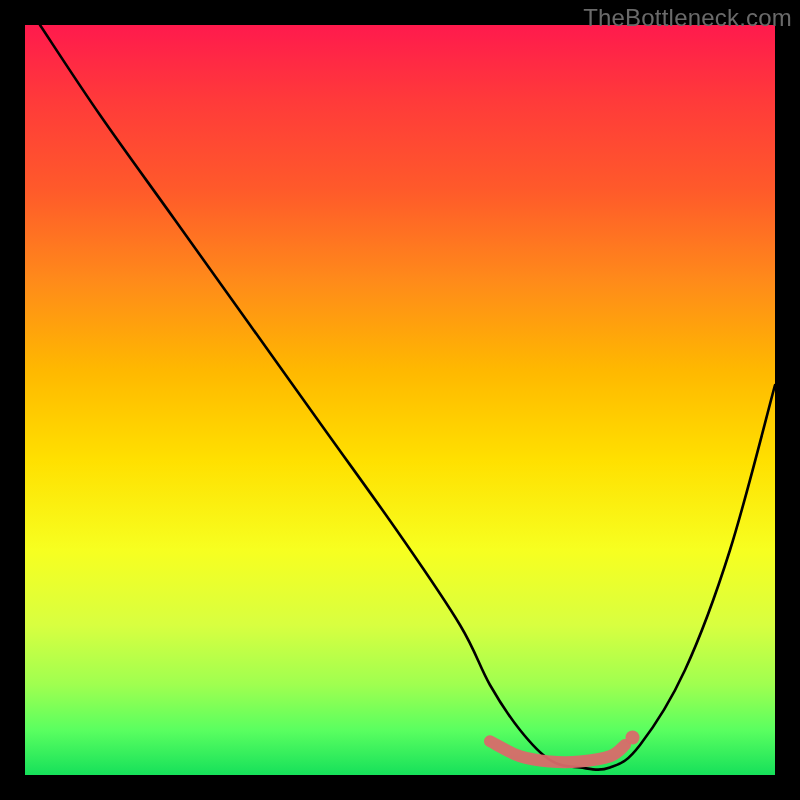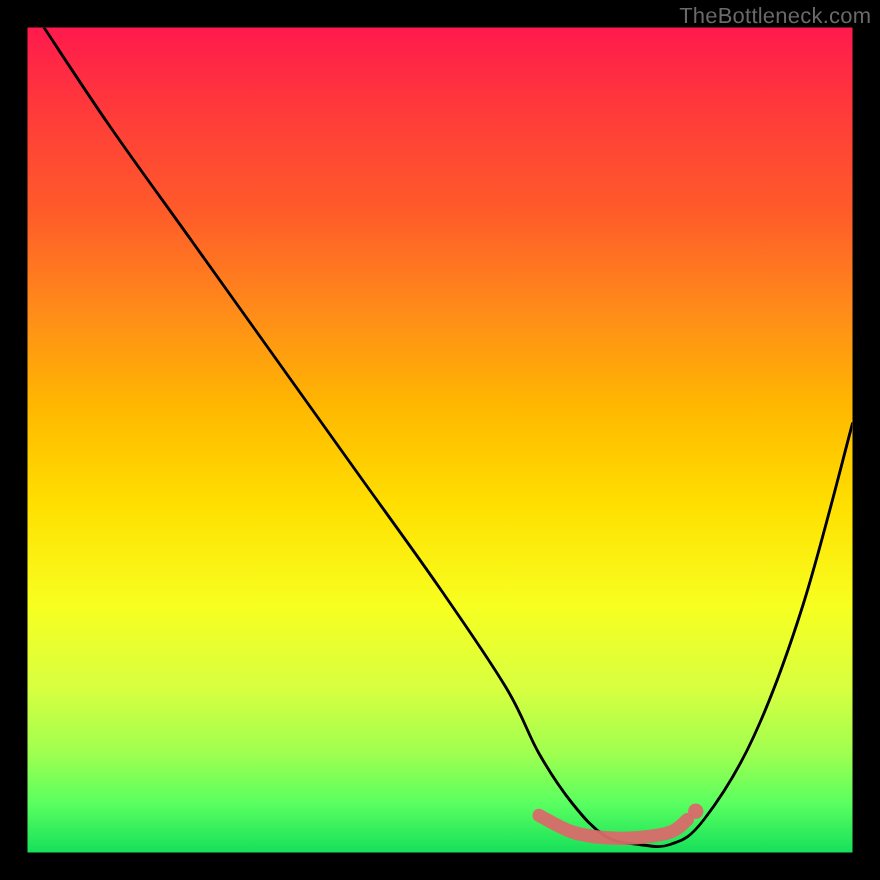--- a/index.html
+++ b/index.html
@@ -37,21 +37,21 @@
       #9fff50 88%,
       #5aff60 94%,
       #16e05a 100%
     );
   }
   .watermark {
     position: absolute;
     top: 4px;
     right: 8px;
     font-family: Arial, Helvetica, sans-serif;
-    font-size: 20px;
+    font-size: 24px;
     color: #6a6a6a;
     letter-spacing: 0.2px;
     user-select: none;
   }
   svg.curve {
     position: absolute;
     left: 0;
     top: 0;
     width: 750px;
     height: 750px;

